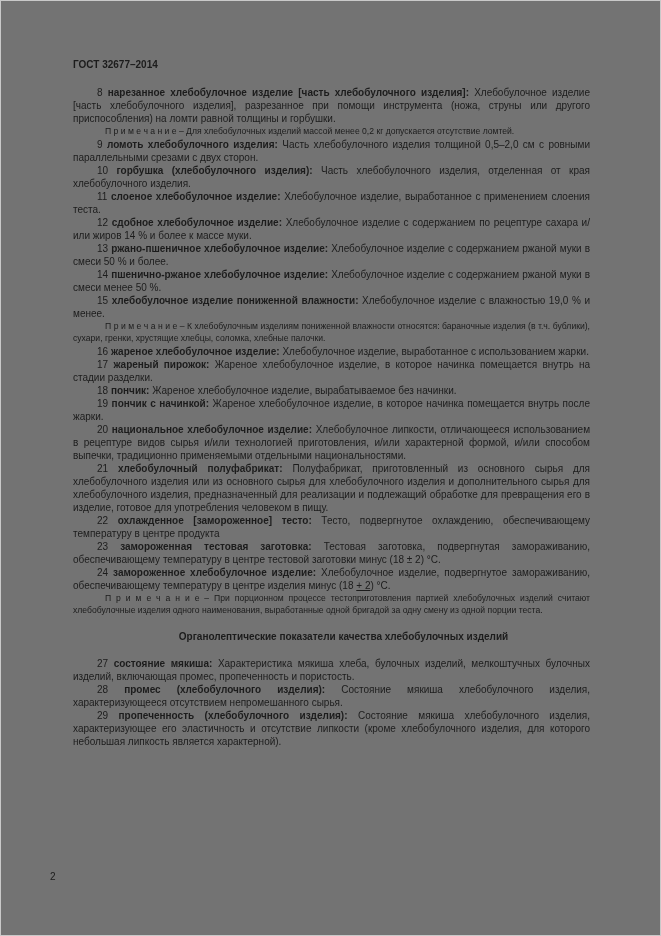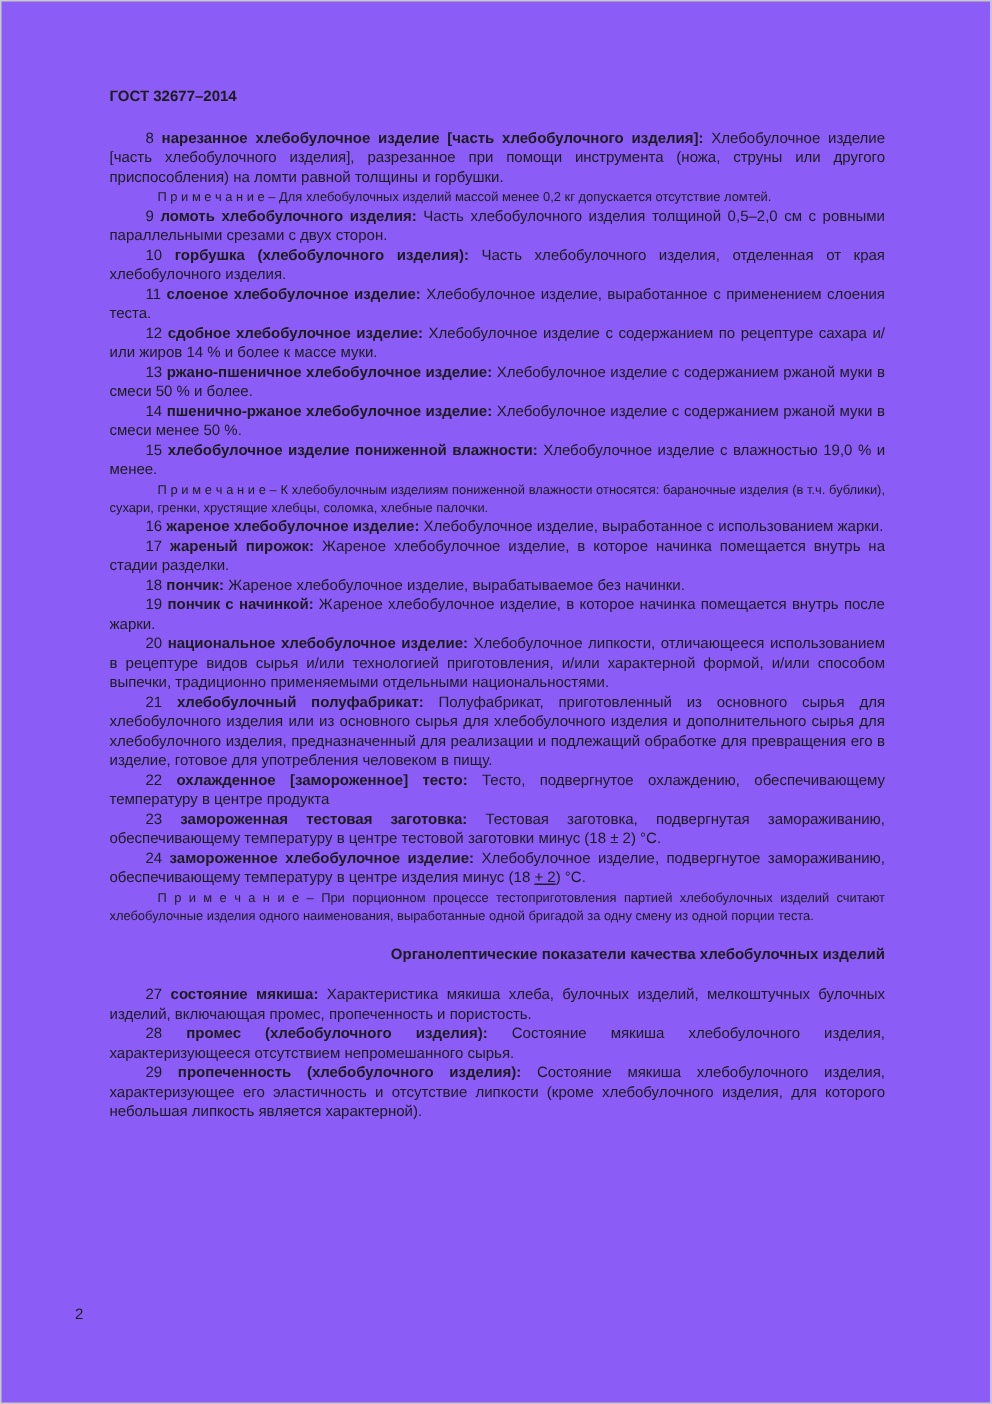--- a/index.html
+++ b/index.html
@@ -4,21 +4,21 @@
 <style>
   html, body {
     margin: 0;
     padding: 0;
     background: #ffffff;
   }
   .page {
     position: relative;
     width: 661px;
     height: 936px;
-    background: #8b5cf6;
+    background: #737373;
     box-sizing: border-box;
     border: 1px solid #c9c9c9;
     padding: 57px 70px 0 72px;
     font-family: "Liberation Sans", sans-serif;
     color: #1c1c1c;
     overflow: hidden;
   }
   .doc-header {
     font-size: 10px;
     font-weight: bold;
@@ -40,21 +40,21 @@
     line-height: 12.6px;
     text-indent: 32px;
     text-align: justify;
   }
   .b { font-weight: bold; }
   .u { text-decoration: underline; }
   .section-heading {
     font-weight: bold;
     text-indent: 24px;
     margin: 13px 0 14px 0;
-    text-align: right;
+    text-align: center;
   }
   .page-number {
     position: absolute;
     left: 49px;
     top: 869px;
     font-size: 10px;
     line-height: 13px;
   }
 </style>
 </head>

